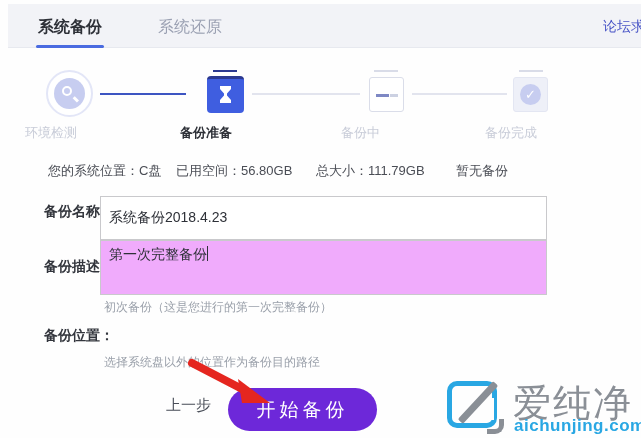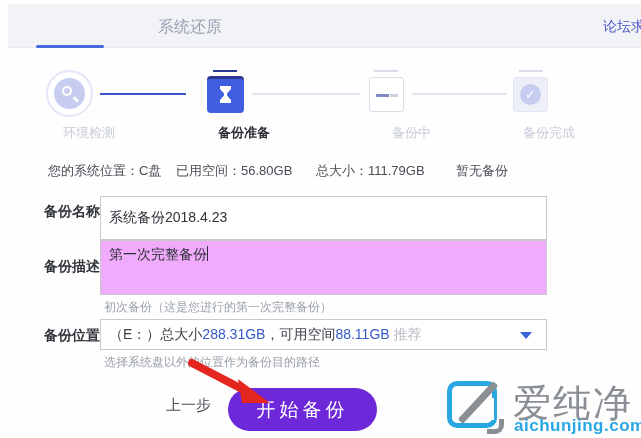--- a/index.html
+++ b/index.html
@@ -10,21 +10,21 @@
   
   .tabbar { position:absolute; left:8px; right:0; top:4px; height:44px;
             background:#f2f3f7; border-bottom:1px solid #e7e9ef; }
   .tab-active { position:absolute; left:30px; top:13px; font-size:16px; font-weight:bold; color:#2e3138; }
   .tab-underline { position:absolute; left:28px; top:41px; width:68px; height:3px; background:#4a6be0; border-radius:2px; }
   .tab-inactive { position:absolute; left:150px; top:13px; font-size:16px; color:#9aa0b2; }
   .forum-link { position:absolute; left:595px; top:14px; width:46px; overflow:hidden;
                 font-size:14px; color:#4753c6; white-space:nowrap; }
 
   
-  .step-label { position:absolute; top:124px; width:90px; text-align:right; font-size:13px; color:#c8ccd8; }
+  .step-label { position:absolute; top:124px; width:90px; text-align:left; font-size:13px; color:#c8ccd8; }
   .step-label.active { color:#2e3138; font-weight:bold; }
   .conn { position:absolute; top:93px; height:2px; }
   .conn.done { background:#3d55c2; height:1.5px; }
   .conn.todo { background:#e2e4ee; height:1.5px; }
 
   .s1-outer { position:absolute; left:46px; top:70px; width:47px; height:47px; border-radius:50%;
               border:2px solid #e3e6f7; background:#fff; }
   .s1-inner { position:absolute; left:6px; top:6px; width:31px; height:31px; border-radius:50%; background:#c7cdf0; }
   .s1-lens  { position:absolute; left:8px; top:8px; width:10px; height:10px; border:2.5px solid #fff; border-radius:50%; }
   .s1-handle{ position:absolute; left:19px; top:20px; width:6px; height:2.5px; background:#fff; transform:rotate(45deg); }
@@ -90,20 +90,21 @@
   .wm-name { position:absolute; left:513px; top:378px; font-size:38px; color:#8a8f96; letter-spacing:2px; }
   .wm-site { position:absolute; left:514px; top:416px; font-size:17px; font-weight:bold;
              color:#29a7e3; letter-spacing:0.5px; }
 </style>
 </head>
 <body>
 
 <div class="page">
 
   <div class="tabbar">
+    <div class="tab-active">系统备份</div>
     <div class="tab-underline"></div>
     <div class="tab-inactive">系统还原</div>
     <div class="forum-link">论坛求助</div>
   </div>
 
   <div>
 
     <div class="s1-outer">
       <div class="s1-inner">
         <div class="s1-lens"></div>
@@ -148,24 +149,20 @@
   </div>
 
   <div class="flabel" style="top:203px;">备份名称：</div>
   <input class="name-input" type="text" value="系统备份2018.4.23" style="">
 
   <div class="flabel" style="top:258px;">备份描述：</div>
   <div class="desc-box"><span>第一次完整备份</span><span class="caret"></span></div>
   <div class="hint" style="top:299px;">初次备份（这是您进行的第一次完整备份）</div>
 
   <div class="flabel" style="top:327px;">备份位置：</div>
-  <div class="loc-select">
-    <span>（E：）总大小</span><span class="loc-num">288.31GB</span><span>，可用空间</span><span class="loc-num">88.11GB</span><span class="loc-rec"> 推荐</span>
-    <div class="dd-arrow"></div>
-  </div>
   <div class="hint" style="top:354px;">选择系统盘以外的位置作为备份目的路径</div>
 
   <div class="prev-btn">上一步</div>
   <button class="start-btn">开始备份</button>
 
   <svg class="arrow-svg" width="92" height="52" viewBox="0 0 92 52">
     <line x1="6" y1="6" x2="58" y2="33" stroke="#e5261f" stroke-width="8" stroke-linecap="round"></line>
     <polygon points="52,22 84,46 56,46" fill="#e5261f"></polygon>
   </svg>
 

